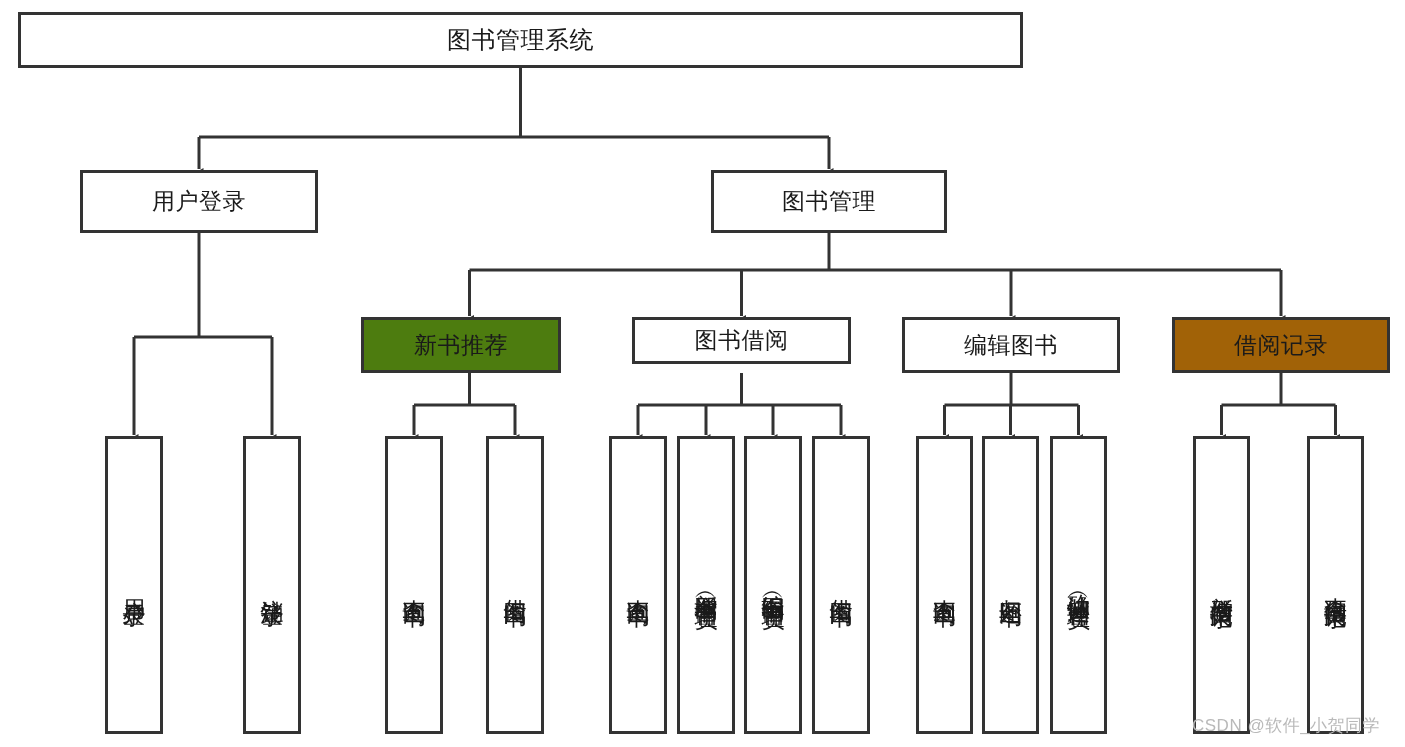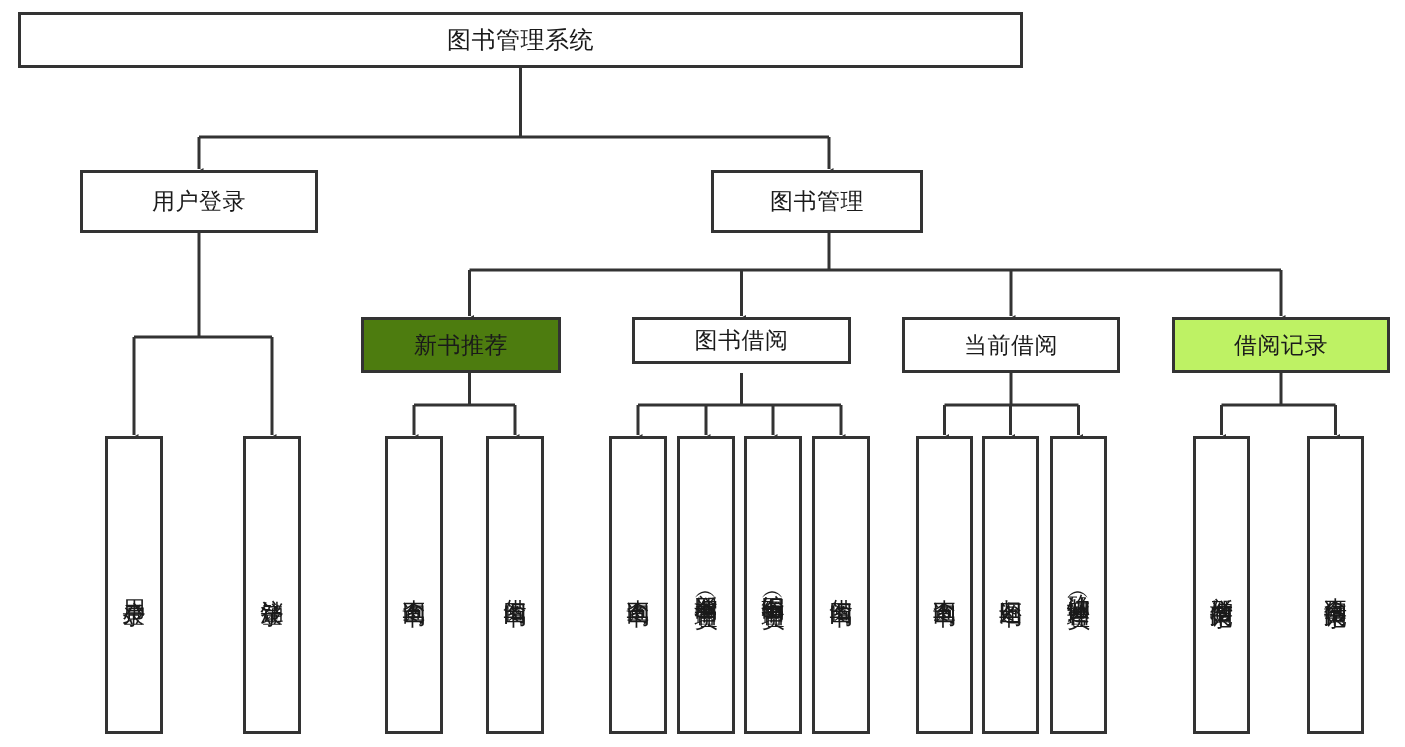--- a/index.html
+++ b/index.html
@@ -110,33 +110,33 @@
       </g>
   </svg>
 
   <div id="nodes-group">
       <div class="node-box root" style="left: 18px; top: 12px; width: 1005px; height: 56px; border-color: rgb(51, 51, 51); background: rgb(255, 255, 255);">
         <span class="node-label" style="color: rgb(26, 26, 26);">图书管理系统</span>
       </div>
       <div class="node-box" style="left: 80px; top: 170px; width: 238px; height: 63px; border-color: rgb(51, 51, 51); background: rgb(255, 255, 255);">
         <span class="node-label" style="color: rgb(26, 26, 26);">用户登录</span>
       </div>
-      <div class="node-box" style="left: 711px; top: 170px; width: 212px; height: 63px; border-color: rgb(51, 51, 51); background: rgb(255, 255, 255);">
+      <div class="node-box" style="left: 711px; top: 170px; width: 236px; height: 63px; border-color: rgb(51, 51, 51); background: rgb(255, 255, 255);">
         <span class="node-label" style="color: rgb(26, 26, 26);">图书管理</span>
       </div>
       <div class="node-box" style="left: 361px; top: 317px; width: 200px; height: 56px; border-color: rgb(51, 51, 51); background: #4d7c0f;">
         <span class="node-label" style="color: rgb(26, 26, 26);">新书推荐</span>
       </div>
       <div class="node-box" style="left: 632px; top: 317px; width: 219px; height: 47px; border-color: rgb(51, 51, 51); background: rgb(255, 255, 255);">
         <span class="node-label" style="color: rgb(26, 26, 26);">图书借阅</span>
       </div>
       <div class="node-box" style="left: 902px; top: 317px; width: 218px; height: 56px; border-color: rgb(51, 51, 51); background: rgb(255, 255, 255);">
-        <span class="node-label" style="color: rgb(26, 26, 26);">当前借阅</span>
+        <span class="node-label" style="color: rgb(26, 26, 26);">编辑图书</span>
       </div>
-      <div class="node-box" style="left: 1172px; top: 317px; width: 218px; height: 56px; border-color: rgb(51, 51, 51); background: #bef264;">
+      <div class="node-box" style="left: 1172px; top: 317px; width: 218px; height: 56px; border-color: rgb(51, 51, 51); background: #a16207;">
         <span class="node-label" style="color: rgb(26, 26, 26);">借阅记录</span>
       </div>
       <div class="node-box vertical" style="left: 105px; top: 436px; width: 58px; height: 298px; border-color: rgb(51, 51, 51); background: rgb(255, 255, 255);">
         <span class="node-label" style="color: rgb(26, 26, 26);">用户登录</span>
       </div>
       <div class="node-box vertical" style="left: 243px; top: 436px; width: 58px; height: 298px; border-color: rgb(51, 51, 51); background: rgb(255, 255, 255);">
         <span class="node-label" style="color: rgb(26, 26, 26);">注销登录</span>
       </div>
       <div class="node-box vertical" style="left: 385px; top: 436px; width: 58px; height: 298px; border-color: rgb(51, 51, 51); background: rgb(255, 255, 255);">
         <span class="node-label" style="color: rgb(26, 26, 26);">查询图书</span>
@@ -166,14 +166,15 @@
         <span class="node-label" style="color: rgb(26, 26, 26);">确认归还（管理员）</span>
       </div>
       <div class="node-box vertical" style="left: 1193px; top: 436px; width: 57px; height: 298px; border-color: rgb(51, 51, 51); background: rgb(255, 255, 255);">
         <span class="node-label" style="color: rgb(26, 26, 26);">新增借阅记录</span>
       </div>
       <div class="node-box vertical" style="left: 1307px; top: 436px; width: 57px; height: 298px; border-color: rgb(51, 51, 51); background: rgb(255, 255, 255);">
         <span class="node-label" style="color: rgb(26, 26, 26);">查询借阅记录</span>
       </div>
     </div>
 
+  <div class="watermark" style="left: 1192px; top: 714px; color: rgb(185, 185, 185);">CSDN @软件_小贺同学</div>
 
 </div>
 
 </body></html>

